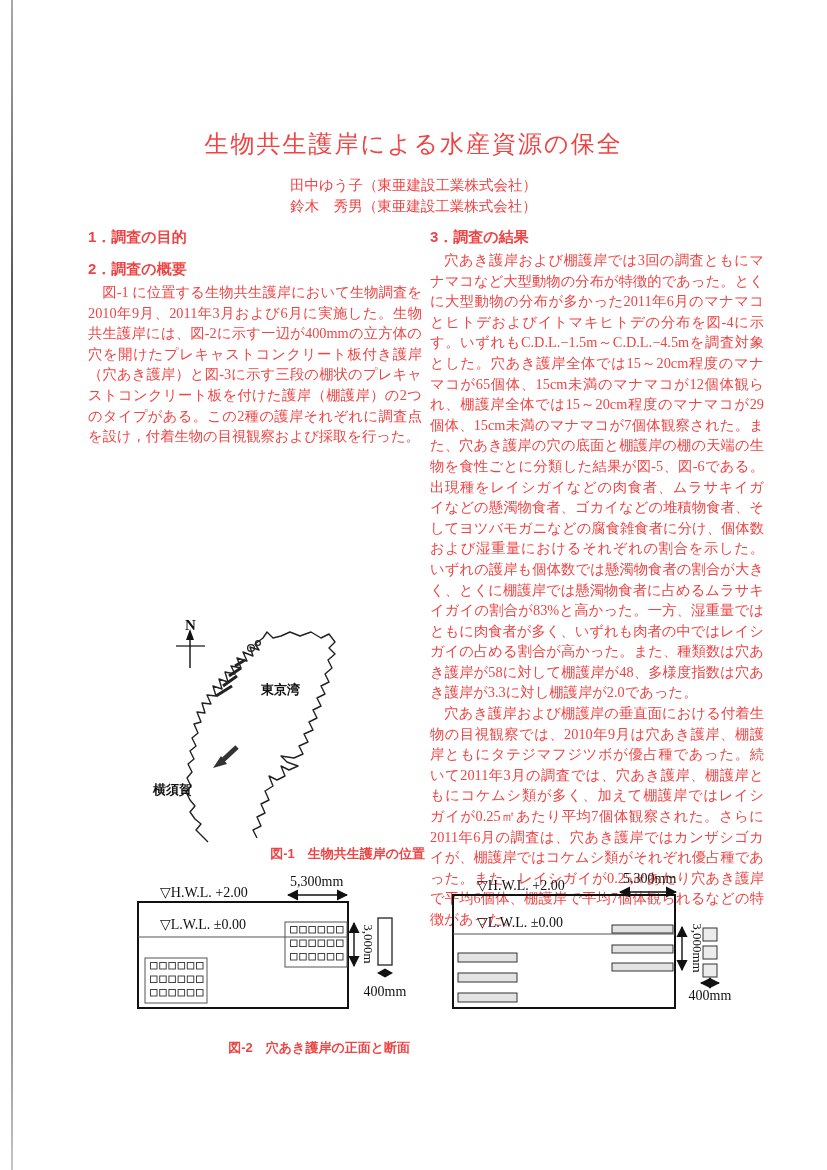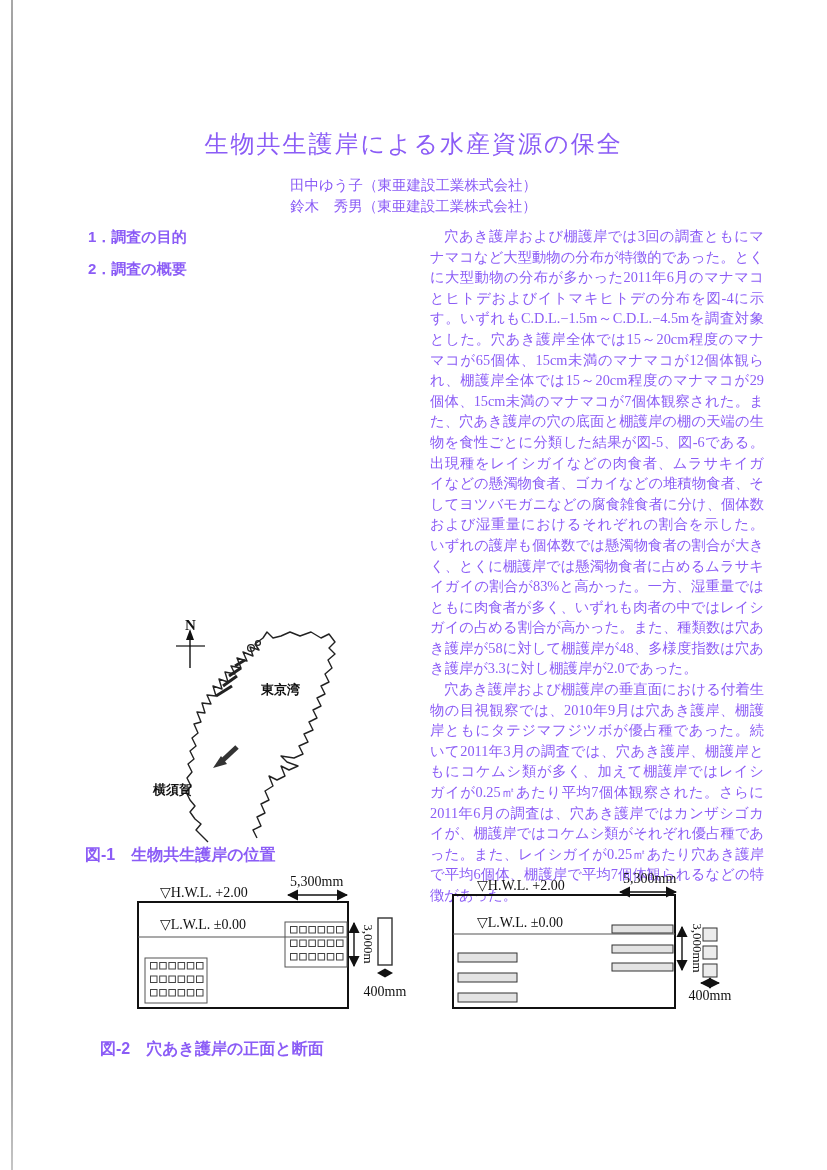--- a/index.html
+++ b/index.html
@@ -1,20 +1,20 @@
 <!DOCTYPE html>
 <html><head>
 <meta charset="utf-8">
 <style>
   html,body { margin:0; padding:0; background:#e8e8e8; }
   .page {
     position:relative; width:827px; height:1170px; margin:0 auto;
     background:#ffffff; overflow:hidden;
     font-family:"Liberation Serif","DejaVu Serif",serif;
-    color:#8b5cf6;
+    color:#ef4444;
   }
   .scan-line {
     position:absolute; left:11px; top:0; width:2px; height:1170px;
     background:linear-gradient(#9a9a9a, #3a3a3a 25%, #5a5a5a 60%, #8a8a8a 90%, #bbb);
     opacity:.85;
   }
   .title {
     position:absolute; top:128px; left:0; width:100%; text-align:center;
     font-size:24px; letter-spacing:2px; font-weight:500;
   }
@@ -25,21 +25,21 @@
   .col-left  { left:88px;  top:226px; }
   .col-right { left:430px; top:226px; }
   .sec-heading {
     font-family:"Liberation Sans","DejaVu Sans",sans-serif;
     font-weight:bold; font-size:15px; margin:0 0 3px 0; line-height:21px;
   }
   .sec-heading.later { margin-top:11px; }
   .col p { margin:0; text-indent:1em; }
   .fig-caption {
     position:absolute; font-family:"Liberation Sans","DejaVu Sans",sans-serif;
-    font-weight:bold; font-size:16px; text-align:left;
+    font-weight:bold; font-size:13px; text-align:right;
   }
   .cap-1 { left:85px;  top:845px;  width:340px; }
   .cap-2 { left:100px; top:1027px; width:310px;margin-top:12px; }
   .cap-3 { left:438px; top:1027px; width:220px; }
   .page-number { position:absolute; top:1084px; left:0; width:100%; text-align:center; font-size:16px; }
   svg { position:absolute; overflow:visible; }
   .fig1 { left:85px;  top:616px; }
   .fig2 { left:118px; top:872px; }
   .fig3 { left:443px; top:872px; }
   .coast { fill:none; stroke:#222; stroke-width:1.4; stroke-linejoin:round; }
@@ -64,23 +64,25 @@
 
   <div class="scan-line"></div>
 
   <div class="title">生物共生護岸による水産資源の保全</div>
   <div class="author author-1">田中ゆう子（東亜建設工業株式会社）</div>
   <div class="author author-2">鈴木　秀男（東亜建設工業株式会社）</div>
 
   <div class="col col-left">
     <div class="sec-heading">1．調査の目的</div>
     <div class="sec-heading later">2．調査の概要</div>
+    <p>図-1 に位置する生物共生護岸において生物調査を2010年9月、2011年3月および6月に実施した。生物共生護岸には、図-2に示す一辺が400mmの立方体の穴を開けたプレキャストコンクリート板付き護岸（穴あき護岸）と図-3に示す三段の棚状のプレキャストコンクリート板を付けた護岸（棚護岸）の2つのタイプがある。この2種の護岸それぞれに調査点を設け，付着生物の目視観察および採取を行った。</p>
   </div>
 
   <div class="col col-right">
+    <div class="sec-heading">3．調査の結果</div>
     <p>穴あき護岸および棚護岸では3回の調査ともにマナマコなど大型動物の分布が特徴的であった。とくに大型動物の分布が多かった2011年6月のマナマコとヒトデおよびイトマキヒトデの分布を図-4に示す。いずれもC.D.L.−1.5m～C.D.L.−4.5mを調査対象とした。穴あき護岸全体では15～20cm程度のマナマコが65個体、15cm未満のマナマコが12個体観られ、棚護岸全体では15～20cm程度のマナマコが29個体、15cm未満のマナマコが7個体観察された。また、穴あき護岸の穴の底面と棚護岸の棚の天端の生物を食性ごとに分類した結果が図-5、図-6である。出現種をレイシガイなどの肉食者、ムラサキイガイなどの懸濁物食者、ゴカイなどの堆積物食者、そしてヨツバモガニなどの腐食雑食者に分け、個体数および湿重量におけるそれぞれの割合を示した。いずれの護岸も個体数では懸濁物食者の割合が大きく、とくに棚護岸では懸濁物食者に占めるムラサキイガイの割合が83%と高かった。一方、湿重量ではともに肉食者が多く、いずれも肉者の中ではレイシガイの占める割合が高かった。また、種類数は穴あき護岸が58に対して棚護岸が48、多様度指数は穴あき護岸が3.3に対し棚護岸が2.0であった。</p>
     <p>穴あき護岸および棚護岸の垂直面における付着生物の目視観察では、2010年9月は穴あき護岸、棚護岸ともにタテジマフジツボが優占種であった。続いて2011年3月の調査では、穴あき護岸、棚護岸ともにコケムシ類が多く、加えて棚護岸ではレイシガイが0.25㎡あたり平均7個体観察された。さらに2011年6月の調査は、穴あき護岸ではカンザシゴカイが、棚護岸ではコケムシ類がそれぞれ優占種であった。また、レイシガイが0.25㎡あたり穴あき護岸で平均6個体、棚護岸で平均7個体観られるなどの特徴があった。</p>
   </div>
 
   <svg class="fig1" width="340" height="232" viewBox="0 0 340 232">
 
     <text class="compass-n" x="100" y="14">N</text>
     <line x1="105" y1="52" x2="105" y2="21" stroke="#111" stroke-width="1.4"></line>
     <polygon points="101,24 105,13 109,24" fill="#111"></polygon>
     <line x1="91" y1="30" x2="120" y2="30" stroke="#111" stroke-width="1.2"></line>

